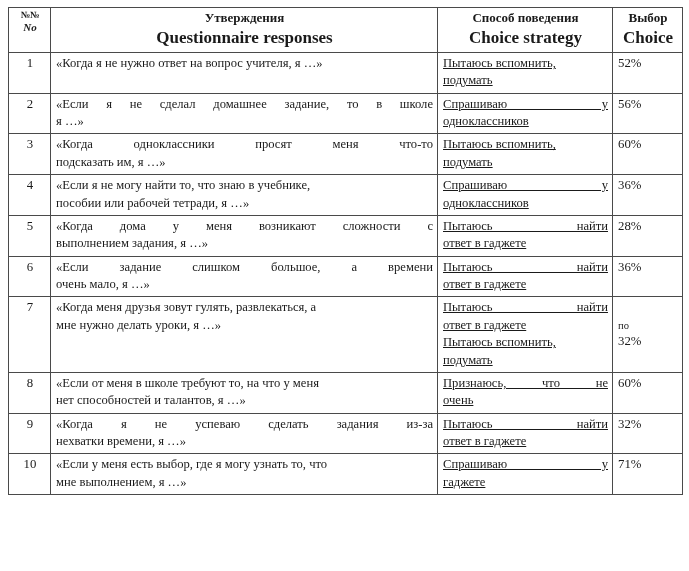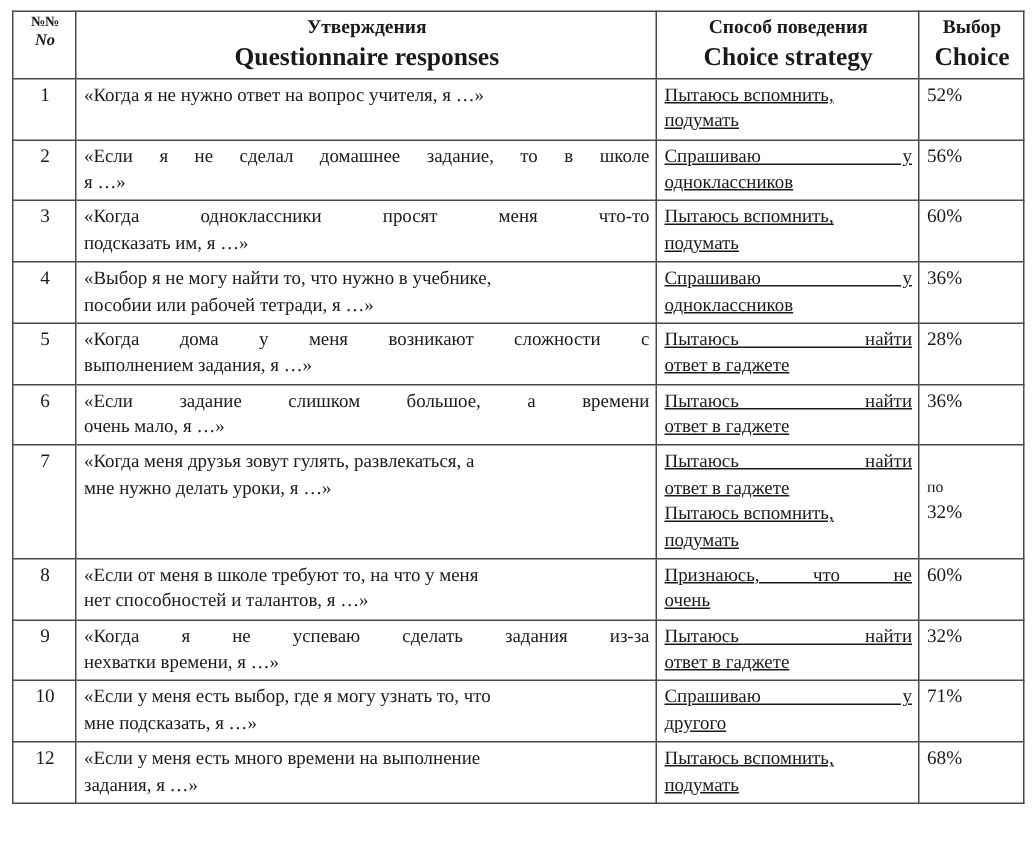--- a/index.html
+++ b/index.html
@@ -188,21 +188,21 @@
           <span class="lastline">подумать</span>
         </td>
         <td class="choice">
           <span class="choice-value">60%</span>
         </td>
       </tr>
 
       <tr>
         <td class="no">4</td>
         <td class="stmt">
-          <span class="lastline">«Выбор я не могу найти то, что нужно в учебнике,</span>
+          <span class="lastline">«Если я не могу найти то, что знаю в учебнике,</span>
           <span class="lastline">пособии или рабочей тетради, я …»</span>
         </td>
         <td class="strategy">
           <span class="jline">Спрашиваю у</span>
           <span class="lastline">одноклассников</span>
         </td>
         <td class="choice">
           <span class="choice-value">36%</span>
         </td>
       </tr>
@@ -282,42 +282,28 @@
         </td>
         <td class="choice">
           <span class="choice-value">32%</span>
         </td>
       </tr>
 
       <tr>
         <td class="no">10</td>
         <td class="stmt">
           <span class="lastline">«Если у меня есть выбор, где я могу узнать то, что</span>
-          <span class="lastline">мне подсказать, я …»</span>
+          <span class="lastline">мне выполнением, я …»</span>
         </td>
         <td class="strategy">
           <span class="jline">Спрашиваю у</span>
-          <span class="lastline">другого</span>
+          <span class="lastline">гаджете</span>
         </td>
         <td class="choice">
           <span class="choice-value">71%</span>
         </td>
       </tr>
 
 
-      <tr>
-        <td class="no">12</td>
-        <td class="stmt">
-          <span class="lastline">«Если у меня есть много времени на выполнение</span>
-          <span class="lastline">задания, я …»</span>
-        </td>
-        <td class="strategy">
-          <span class="lastline">Пытаюсь вспомнить,</span>
-          <span class="lastline">подумать</span>
-        </td>
-        <td class="choice">
-          <span class="choice-value">68%</span>
-        </td>
-      </tr>
 
     </tbody>
   </table>
 </div>
 
 </body></html>

